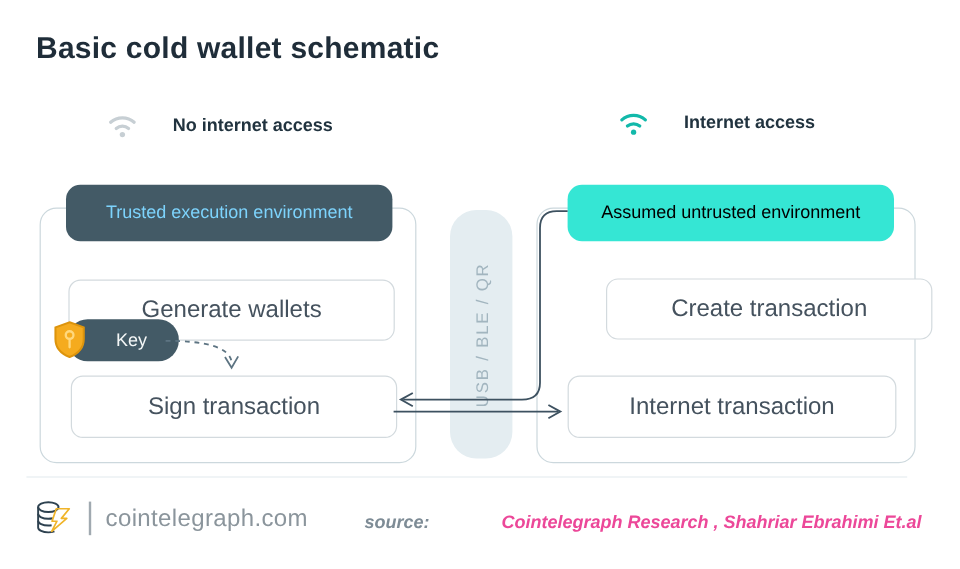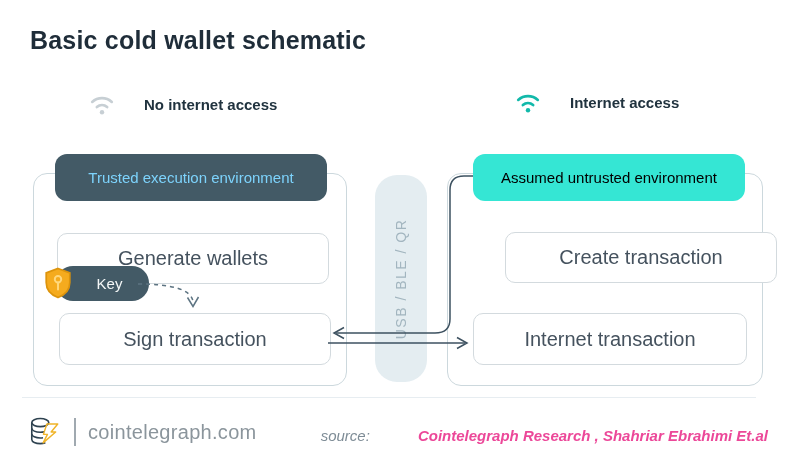--- a/index.html
+++ b/index.html
@@ -40,21 +40,21 @@
     display:flex;align-items:center;justify-content:center;
   }
   .connector-label{
     transform:rotate(-90deg);white-space:nowrap;color:#a2b5bf;
     font-size:14px;letter-spacing:1.5px;font-weight:400;
   }
   .footer-divider{left:22px;top:397px;width:734px;height:1px;background:#e7edf1;}
   .footer-site{font-size:20px;color:#8b959c;letter-spacing:.3px;}
   .logo-bar{width:2px;height:28px;background:#a0a9b0;}
   .source-line{font-size:15px;font-style:italic;white-space:nowrap;}
-  .source-prefix{color:#7e8c96;font-weight:400;margin-right:0;text-align:center;}
+  .source-prefix{color:#7e8c96;font-weight:700;margin-right:12px;text-align:center;}
   .source-text{color:#ec4899;font-weight:700;margin-left:48px;}
   svg.overlay{left:0;top:0;width:800px;height:474px;pointer-events:none;}
 </style>
 </head>
 <body>
 
 <div id="canvas">
 
   <div class="abs page-title">Basic cold wallet schematic</div>
 

